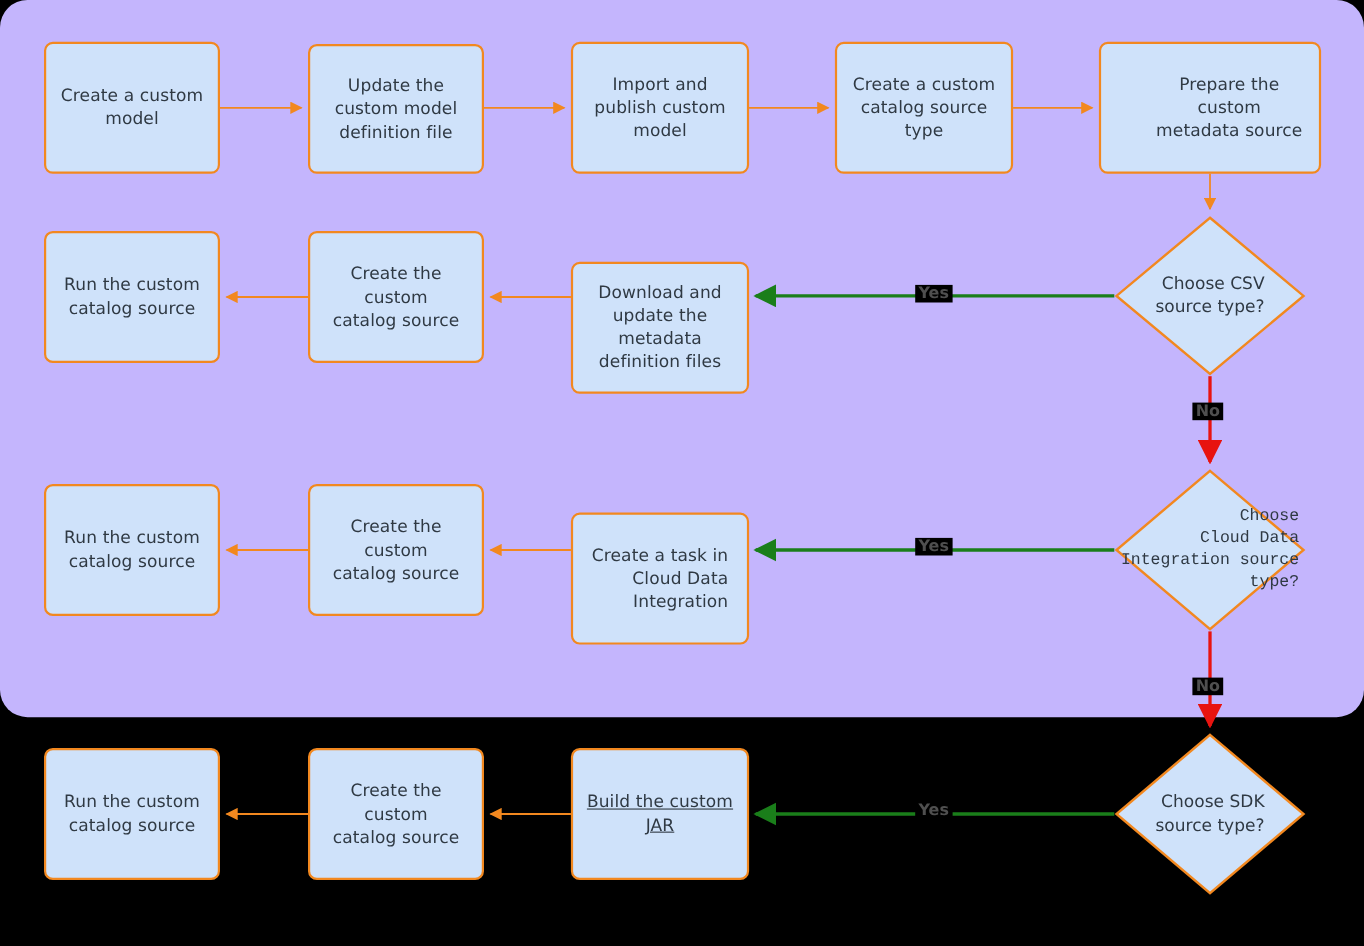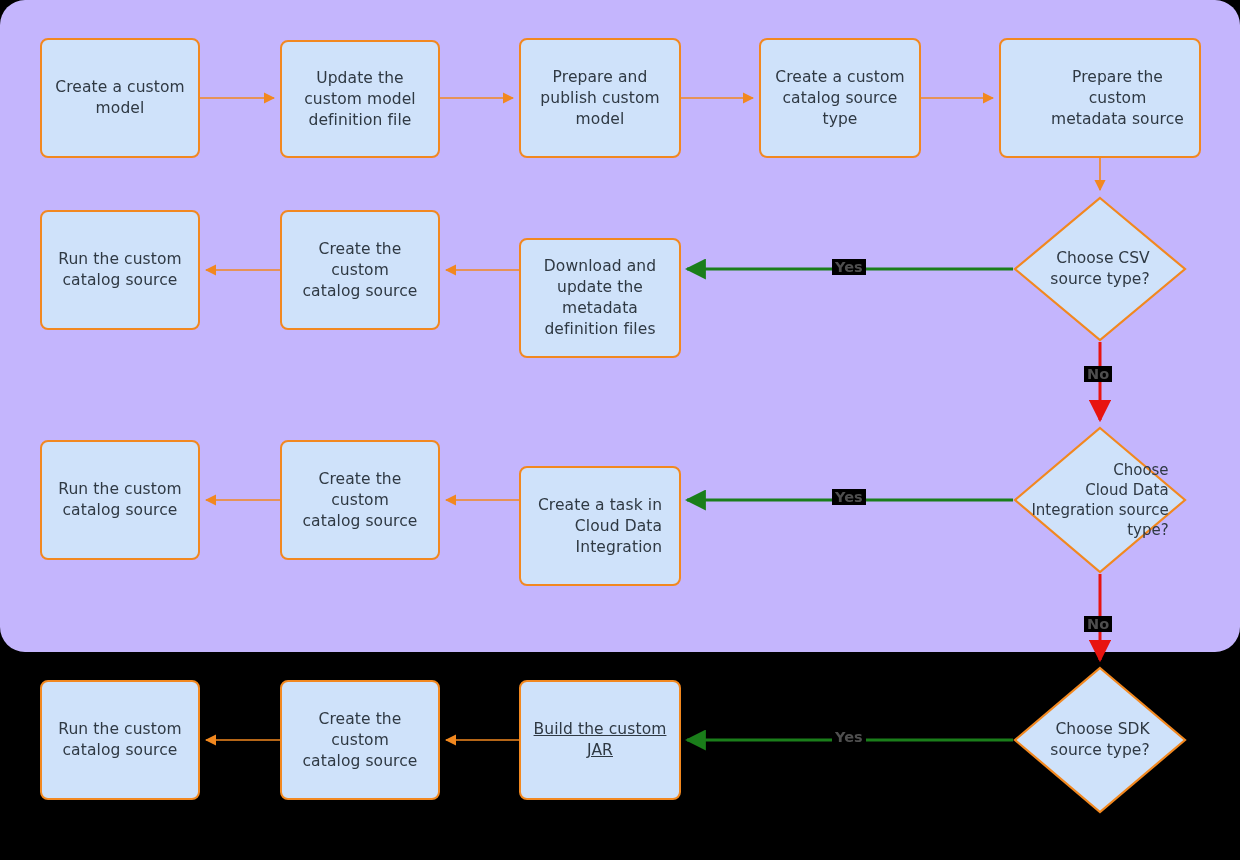--- a/index.html
+++ b/index.html
@@ -140,21 +140,21 @@
 model</span>
   </div>
 
   <div class="node" style="left:280px; top:40px; width:160px; height:118px;">
     <span class="label">Update the
 custom model
 definition file</span>
   </div>
 
   <div class="node" style="left:519px; top:38px; width:162px; height:120px;">
-    <span class="label">Prepare and
+    <span class="label">Import and
 publish custom
 model</span>
   </div>
 
   <div class="node" style="left:759px; top:38px; width:162px; height:120px;">
     <span class="label">Create a custom
 catalog source
 type</span>
   </div>
 
@@ -185,21 +185,21 @@
 
   <div class="node" style="left:40px; top:210px; width:160px; height:120px;">
     <span class="label">Run the custom
 catalog source</span>
   </div>
 
   <div class="diamond-wrap" style="left:1013px; top:426px; width:174px; height:148px;">
     <svg width="174" height="148" viewBox="0 0 174 148">
       <polygon points="87,2 172,74 87,146 2,74" fill="#cfe2fa" stroke="#f2881f" stroke-width="2.2"></polygon>
     </svg>
-    <div class="diamond-label" style="font-size:15px; line-height:20px;">Choose
+    <div class="diamond-label" style="font-size:15px; line-height:20px;font-family:Liberation Mono, monospace;">Choose
 Cloud Data
 Integration source
 type?</div>
   </div>
 
   <div class="node" style="left:519px; top:466px; width:162px; height:120px;text-align:right;">
     <span class="label">Create a task in
 Cloud Data
 Integration</span>
   </div>

